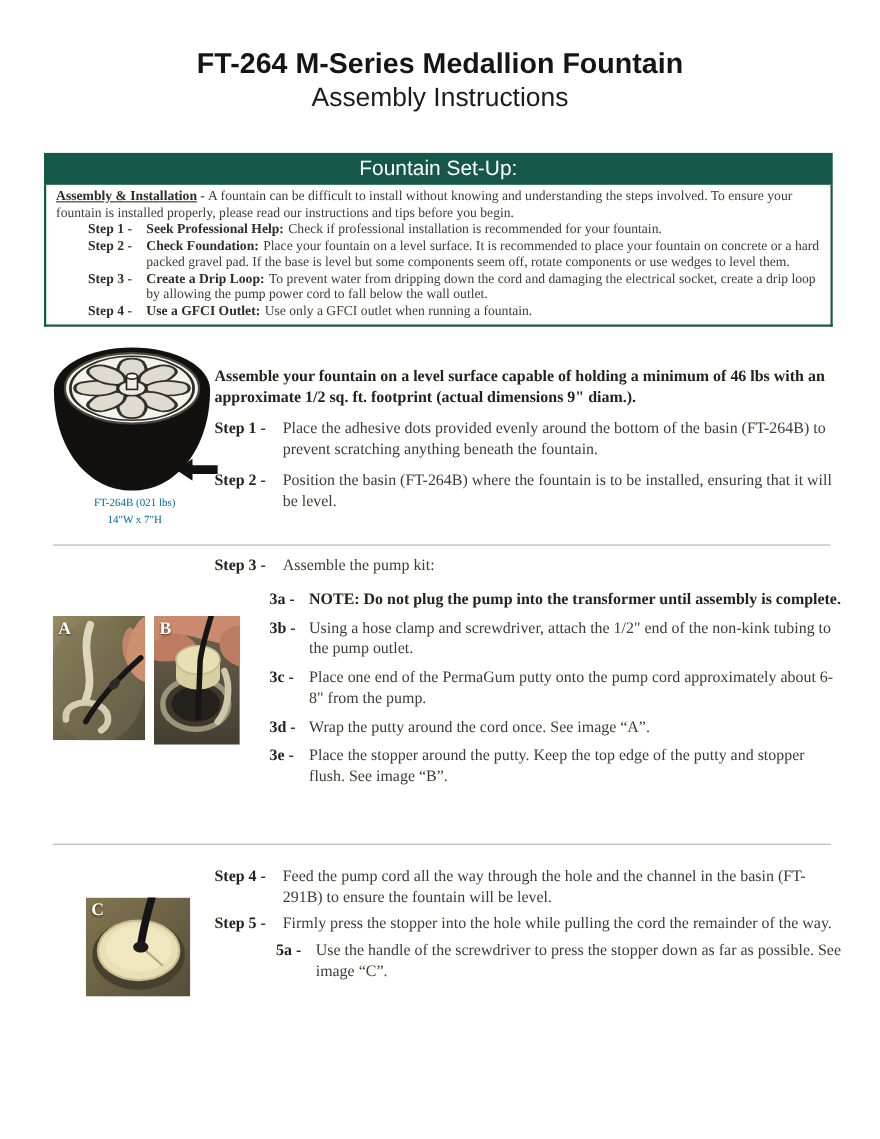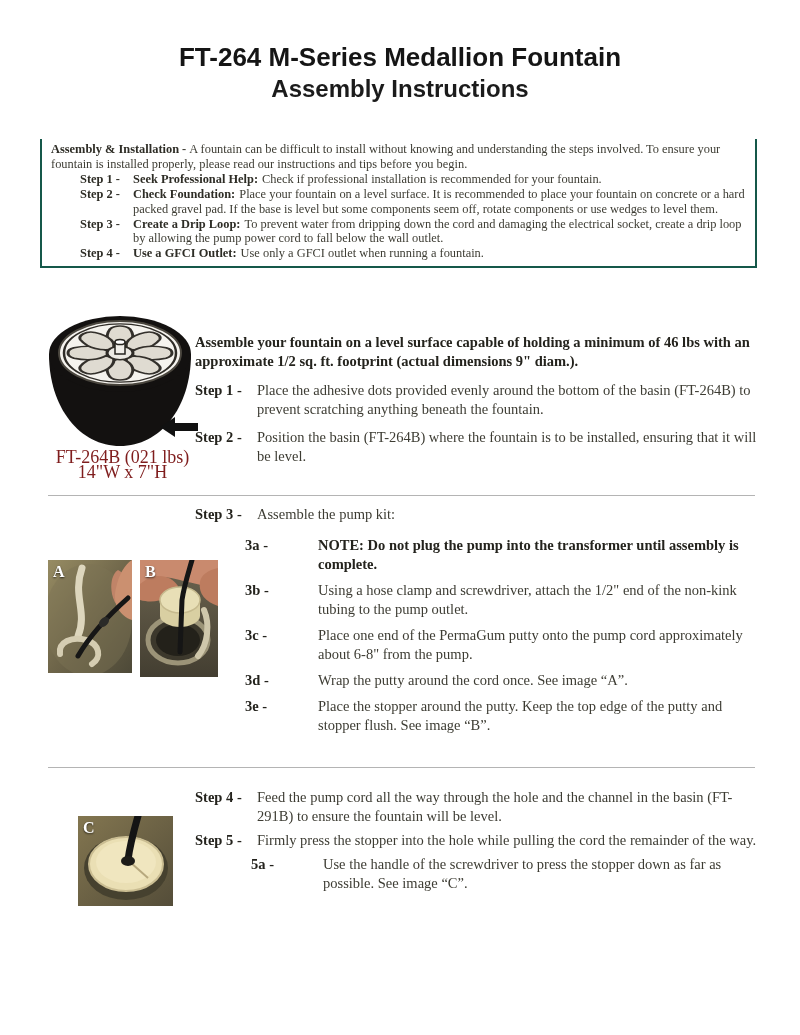--- a/index.html
+++ b/index.html
@@ -7,86 +7,87 @@
     width:800px;height:1035px;position:relative;background:#ffffff;
     font-family:"Liberation Serif",serif;color:#3d3c33;overflow:hidden;
   }
   
   .doc-title{
     position:absolute;top:42px;left:0;width:100%;text-align:center;
     font-family:"Liberation Sans",sans-serif;font-size:26px;font-weight:bold;color:#151515;
   }
   .doc-subtitle{
     position:absolute;top:75px;left:0;width:100%;text-align:center;
-    font-family:"Liberation Sans",sans-serif;font-size:24px;font-weight:bold;color:#1b1b1b;
+    font-family:"Liberation Sans",sans-serif;font-size:24px;font-weight:normal;color:#1b1b1b;
   }
   
   .setup-box{position:absolute;left:40px;top:139px;width:717px;}
   .box-header{
     background:#15584a;color:#ffffff;text-align:center;
     font-family:"Liberation Sans",sans-serif;font-size:19px;height:29px;line-height:29px;
   }
   .box-body{
     border:2px solid #15584a;border-top:none;box-sizing:border-box;
     padding:3px 9px 5px 9px;font-size:12.4px;line-height:14.9px;color:#3d3c33;
   }
   .intro{margin:0;}
-  .lead{font-weight:bold;color:#2e2d26;}
+  .lead{font-weight:bold;text-decoration:underline;color:#2e2d26;}
   .sep{margin:0 3px;font-weight:bold;}
   .bstep{display:flex;padding-left:29px;}
   .bnum{width:53px;flex:none;font-weight:bold;color:#2e2d26;}
   .btxt{flex:1;}
   .lbl{font-weight:bold;color:#2e2d26;margin-right:4px;}
   
   .fountain-illo{position:absolute;left:45px;top:312px;}
   .arrow-icon{position:absolute;left:160px;top:417px;}
   .illo-caption{
     position:absolute;left:45px;top:450px;width:155px;text-align:center;
-    font-size:18px;line-height:15px;color:#7f1d1d;
+    font-size:10px;line-height:15px;color:#0369a1;
   }
   .basin-text{position:absolute;left:195px;top:333px;width:572px;font-size:14.5px;line-height:19px;}
   .bold-intro{font-weight:bold;color:#24231d;margin:0 0 10px 0;}
   .mstep{display:flex;margin-bottom:9px;}
   .mnum{width:62px;flex:none;font-weight:bold;color:#24231d;}
   .mtxt{flex:1;}
   
   .divider{position:absolute;left:48px;width:707px;height:0;border-top:1px solid #b4b4b4;}
   #divider-1{top:495px;}
   #divider-2{top:767px;}
   
   .pump-text{position:absolute;left:195px;top:505px;width:572px;font-size:14.5px;line-height:19px;}
   .pump-heading{display:flex;margin-bottom:12px;}
   .pump-sub{padding-left:50px;}
-  .sstep{display:flex;margin-bottom:7px;gap:37px;}
+  .sstep{display:flex;margin-bottom:7px;}
   .snum{width:36px;flex:none;font-weight:bold;color:#24231d;}
   .stxt{flex:1;}
   .sstep.bold-text .stxt{font-weight:bold;color:#24231d;}
   
   .final-text{position:absolute;left:195px;top:788px;width:572px;font-size:14.5px;line-height:19px;}
   .fstep{display:flex;margin-bottom:5px;}
-  .fstep.indent{padding-left:56px;gap:36px;}
+  .fstep.indent{padding-left:56px;}
   .fstep.indent .mnum{width:36px;}
   
   .photo{position:absolute;}
   .photo svg{display:block;}
   .photo-label{
     position:absolute;left:5px;top:3px;color:#ffffff;font-weight:bold;
     font-size:16px;font-family:"Liberation Serif",serif;text-shadow:0 1px 2px rgba(0,0,0,.7);
   }
   #photoA{left:48px;top:560px;}
   #photoB{left:140px;top:560px;}
   #photoC{left:78px;top:816px;}
 </style>
 </head>
 <body>
 
 <div class="doc-title">FT-264 M-Series Medallion Fountain</div>
 <div class="doc-subtitle">Assembly Instructions</div>
 
 <div class="setup-box">
+  <div class="box-header">Fountain Set-Up:</div>
   <div class="box-body">
     <p class="intro"><span class="lead">Assembly &amp; Installation</span><span class="sep">-</span><span>A fountain can be difficult to install without knowing and understanding the steps involved. To ensure your fountain is installed properly, please read our instructions and tips before you begin.</span></p>
     <div class="bstep">
       <span class="bnum">Step 1 -</span>
       <span class="btxt"><span class="lbl">Seek Professional Help:</span><span>Check if professional installation is recommended for your fountain.</span></span>
     </div>
     <div class="bstep">
       <span class="bnum">Step 2 -</span>
       <span class="btxt"><span class="lbl">Check Foundation:</span><span>Place your fountain on a level surface. It is recommended to place your fountain on concrete or a hard packed gravel pad. If the base is level but some components seem off, rotate components or use wedges to level them.</span></span>
     </div>

